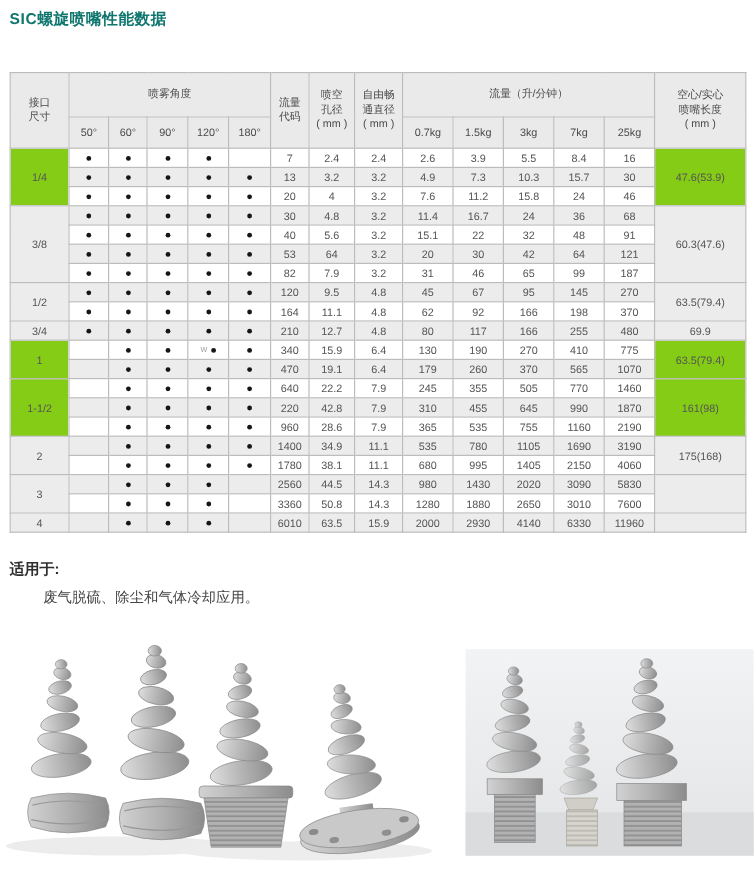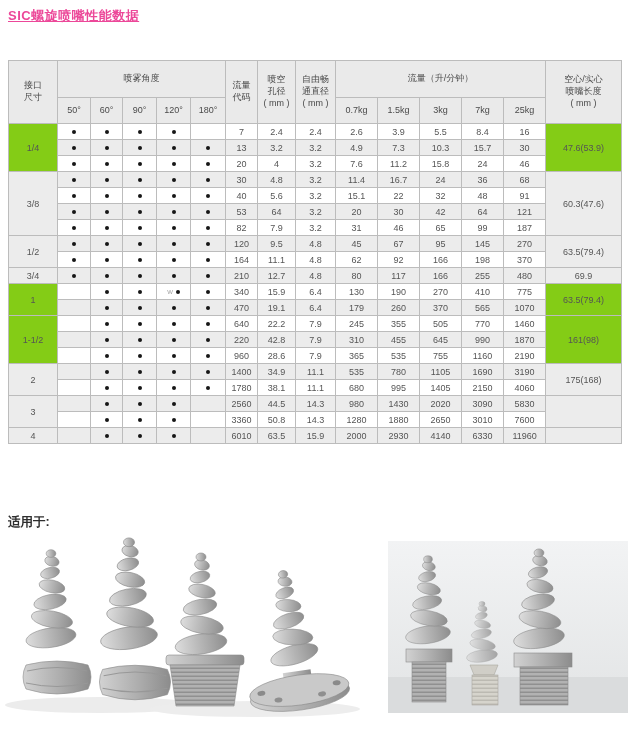--- a/index.html
+++ b/index.html
@@ -1,33 +1,33 @@
 <!DOCTYPE html>
 <html><head>
 <meta charset="utf-8">
 <style>
   * { margin:0; padding:0; box-sizing:border-box; }
   body { background:#fff; }
   .page { position:relative; width:629px; height:732px; background:#fff;
           font-family:"Liberation Sans", sans-serif; overflow:hidden; }
-  .page-title { position:absolute; left:8px; top:7px; font-size:13px; font-weight:700; color:#ec4899; letter-spacing:.5px;text-decoration:underline; }
+  .page-title { position:absolute; left:8px; top:7px; font-size:13px; font-weight:700; color:#0f766e; letter-spacing:.5px; }
 
   table.perf { position:absolute; left:8px; top:60px; width:613px; border-collapse:collapse; table-layout:fixed; }
   table.perf th, table.perf td { border:1px solid #bcbcbc; text-align:center; vertical-align:middle;
           font-size:9px; color:#555; padding:0; overflow:hidden; white-space:nowrap; }
   table.perf thead th { background:#eaeaea; font-weight:400; color:#4a4a4a; line-height:1.3; }
   table.perf thead tr.h1 th { height:37px; }
   table.perf thead tr.h2 th { height:26px; }
   table.perf tbody td { height:16px; background:#fff; }
   table.perf tbody tr.alt td { background:#ececec; }
   table.perf tbody td.white { background:#84cc16; }
   .dot { display:inline-block; width:4px; height:4px; border-radius:50%; background:#161616; vertical-align:middle; }
   .mark { font-size:6px; color:#9a9a9a; margin-right:3px; vertical-align:middle; }
 
-  .apply-head { position:absolute; left:8px; top:466px; font-size:12.5px; font-weight:700; color:#2e2e2e;margin-top:48px; }
+  .apply-head { position:absolute; left:8px; top:466px; font-size:12.5px; font-weight:700; color:#2e2e2e; }
   .apply-text { position:absolute; left:36px; top:490px; font-size:12px; color:#444; }
 
   .photos { position:absolute; left:0; top:525px; }
 </style>
 </head>
 <body>
 
 <div class="page">
 
   <div class="page-title">SIC螺旋喷嘴性能数据</div>
@@ -407,20 +407,21 @@
           <td>2930</td>
           <td>4140</td>
           <td>6330</td>
           <td>11960</td>
           <td rowspan="1"></td>
         </tr>
       </tbody>
   </table>
 
   <div class="apply-head">适用于:</div>
+  <div class="apply-text">废气脱硫、除尘和气体冷却应用。</div>
 
   <svg class="photos" width="629" height="207" viewBox="0 0 629 207">
     <defs>
       <linearGradient id="gMetal" x1="0" y1="0" x2="1" y2="0">
         <stop offset="0" stop-color="#dedede"></stop>
           <stop offset="0.5" stop-color="#b5b5b5"></stop>
           <stop offset="1" stop-color="#8e8e8e"></stop>
       </linearGradient>
       <linearGradient id="gBase" x1="0" y1="0" x2="1" y2="0">
         <stop offset="0" stop-color="#d2d2d2"></stop>

